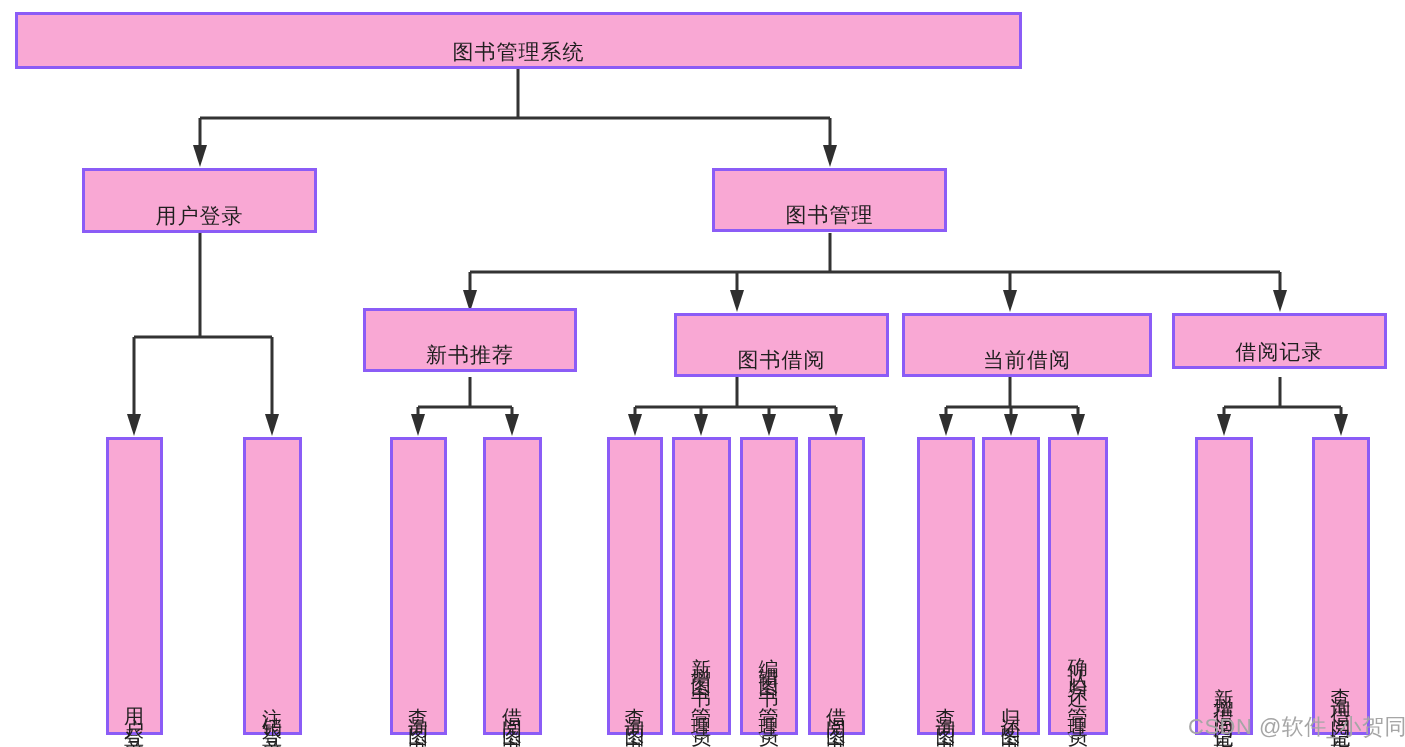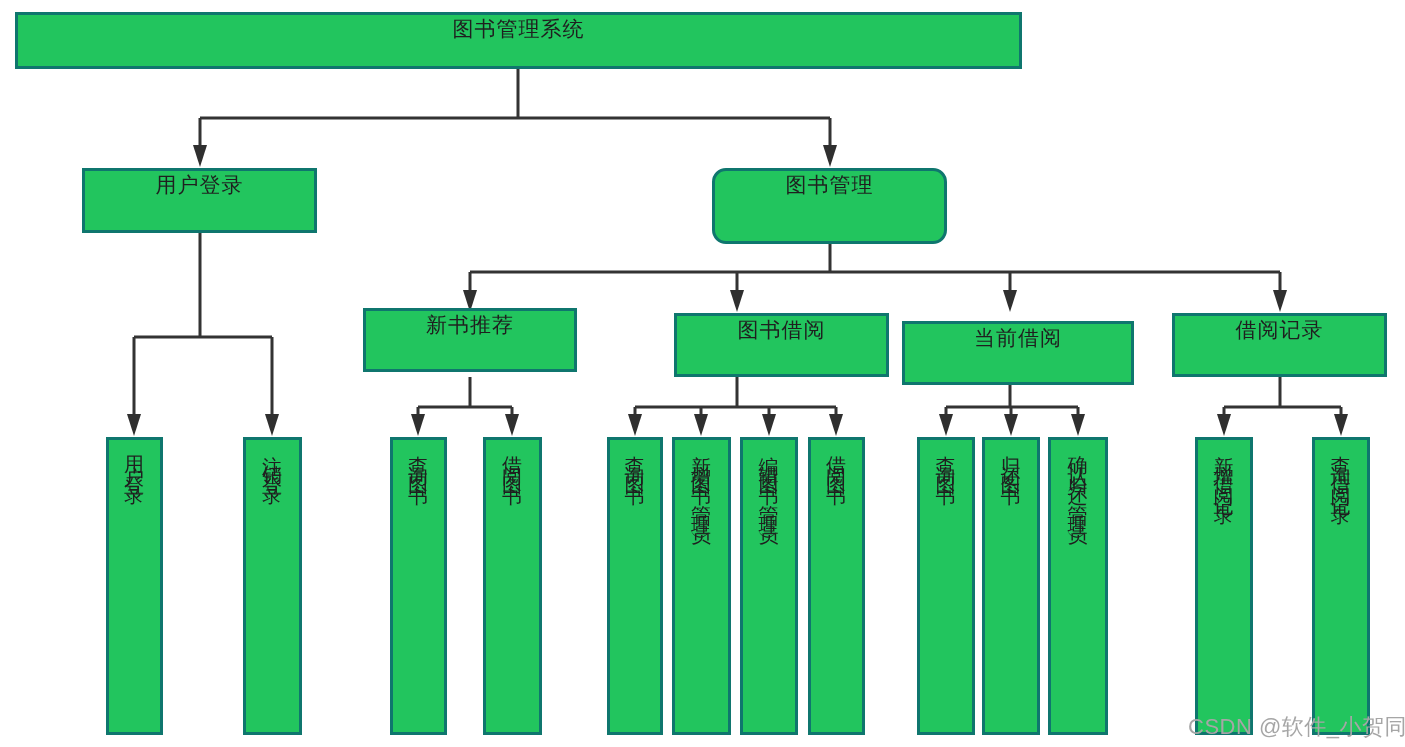--- a/index.html
+++ b/index.html
@@ -19,24 +19,24 @@
   }
   .connectors path {
     fill: none;
     stroke: #333333;
     stroke-width: 3;
   }
   .connectors polygon { fill: #2f2f2f; }
   .box {
     position: absolute;
     box-sizing: border-box;
-    background: #22c55e;
-    border: 3px solid #0f766e;
+    background: #f9a8d4;
+    border: 3px solid #8b5cf6;
     display: flex;
-    align-items: flex-start;
+    align-items: flex-end;
     justify-content: center;
     color: #1f1f1f;
   }
   .hlabel {
     font-size: 21px;
     letter-spacing: 1px;
     white-space: nowrap;
   }
   .vtext {
     writing-mode: vertical-lr;
@@ -94,34 +94,34 @@
     </g>
   </svg>
 
   <div class="box" style="left:15px; top:12px; width:1007px; height:57px;">
     <span class="hlabel">图书管理系统</span>
   </div>
 
   <div class="box" style="left:82px; top:168px; width:235px; height:65px;">
     <span class="hlabel">用户登录</span>
   </div>
-  <div class="box" style="left:712px; top:168px; width:235px; height:76px;border-radius:14px;">
+  <div class="box" style="left:712px; top:168px; width:235px; height:64px;">
     <span class="hlabel">图书管理</span>
   </div>
 
   <div class="box" style="left:363px; top:308px; width:214px; height:64px;">
     <span class="hlabel">新书推荐</span>
   </div>
   <div class="box" style="left:630px; top:313px; width:215px; height:64px;margin-left:44px;">
     <span class="hlabel">图书借阅</span>
   </div>
-  <div class="box" style="left:902px; top:313px; width:232px; height:64px;margin-top:8px;">
+  <div class="box" style="left:902px; top:313px; width:250px; height:64px;">
     <span class="hlabel">当前借阅</span>
   </div>
-  <div class="box" style="left:1172px; top:313px; width:215px; height:64px;">
+  <div class="box" style="left:1172px; top:313px; width:215px; height:56px;">
     <span class="hlabel">借阅记录</span>
   </div>
 
   <div class="box" style="left:106px; top:437px; width:57px; height:298px;">
     <span class="vtext">用户登录</span>
   </div>
   <div class="box" style="left:243px; top:437px; width:59px; height:298px;">
     <span class="vtext">注销登录</span>
   </div>
 

